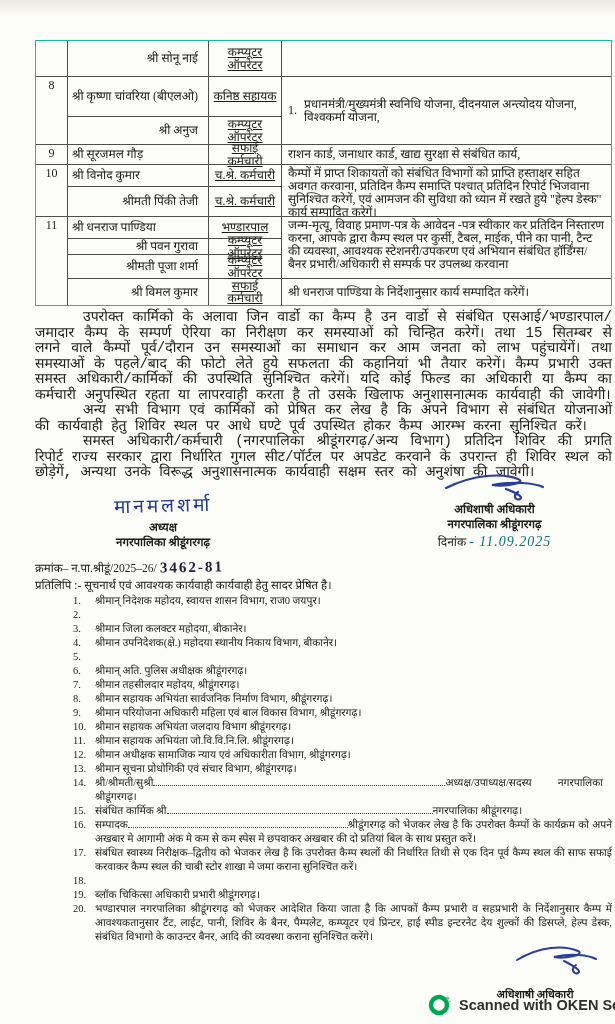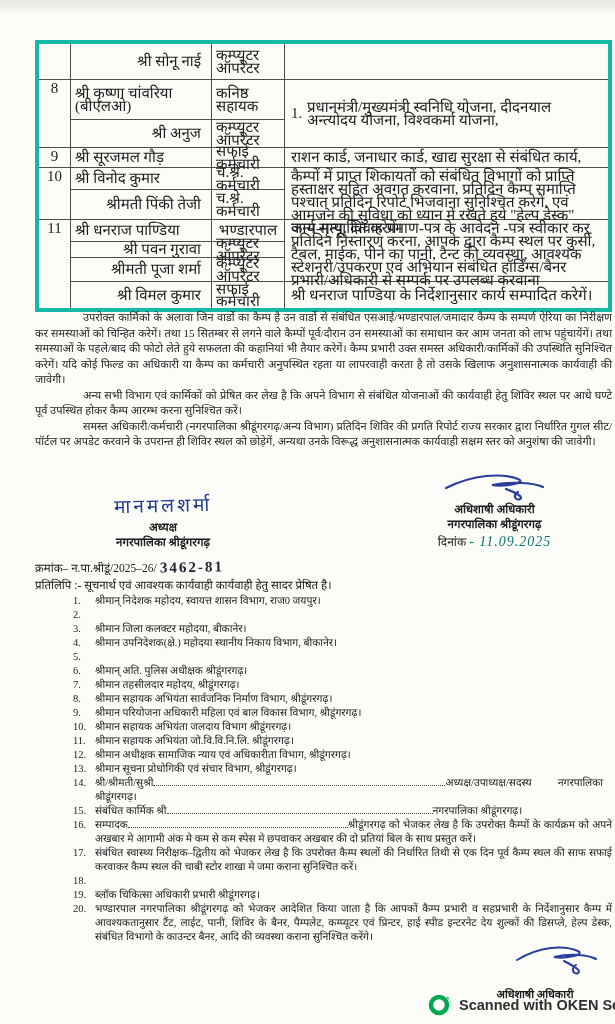--- a/index.html
+++ b/index.html
@@ -22,40 +22,40 @@
     position:absolute;left:-14px;top:-26px;width:20px;height:130px;
     background:linear-gradient(90deg,#cdb88e 0 5px,#23232b 5px);
     transform:rotate(24deg);transform-origin:top left;border-radius:3px;
   }
   
   .tbl{
     position:absolute;left:35px;top:40px;width:577px;
     display:grid;
     grid-template-columns:32px 141px 73px 1fr;
     grid-template-rows:36px 40px 28px 20px 22px 30px 22px 16px 24px 26px;
-    border:4px solid #14b8a6;
+    border:1px solid #14b8a6;
     box-sizing:border-box;
-    font-size:15px;line-height:12.5px;
+    font-size:12px;line-height:12.5px;
   }
   .c{border-right:1px solid #4d4d4d;border-bottom:1px solid #4d4d4d;
      padding:2px 4px;box-sizing:border-box;display:flex;align-items:center;}
   .c.col4{border-right:none;}
   .c.nb{border-bottom:none;}
   .c.sno{justify-content:center;align-items:flex-start;}
-  .c.desig{justify-content:center;text-align:left;}
+  .c.desig{justify-content:center;text-align:center;text-decoration:underline;}
   .c.name-l{justify-content:flex-start;}
   .c.name-r{justify-content:flex-end;padding-right:10px;}
   .c.duty{align-items:center;line-height:13px;padding:2px 6px;}
   .c.duty.top{align-items:flex-start;}
   .dnum{flex:0 0 16px;}
   .dtext{flex:1;}
   
   .paras{
     position:absolute;left:35px;top:310px;width:577px;
-    font-size:11px;line-height:15.5px;text-align:justify;
+    font-size:14px;line-height:15.5px;text-align:justify;font-family:Liberation Mono, monospace;
   }
   .paras p{margin:0;text-indent:48px;}
   
   .sig-left{position:absolute;left:58px;top:492px;width:210px;text-align:center;}
   .hand-name{
     color:#223a8c;font-size:19px;letter-spacing:3px;
     transform:rotate(-1.5deg);display:inline-block;margin-bottom:2px;
   }
   .sig-title{font-weight:bold;font-size:11.5px;line-height:15px;}
   .sig-right{position:absolute;left:392px;top:468px;width:205px;text-align:center;}

